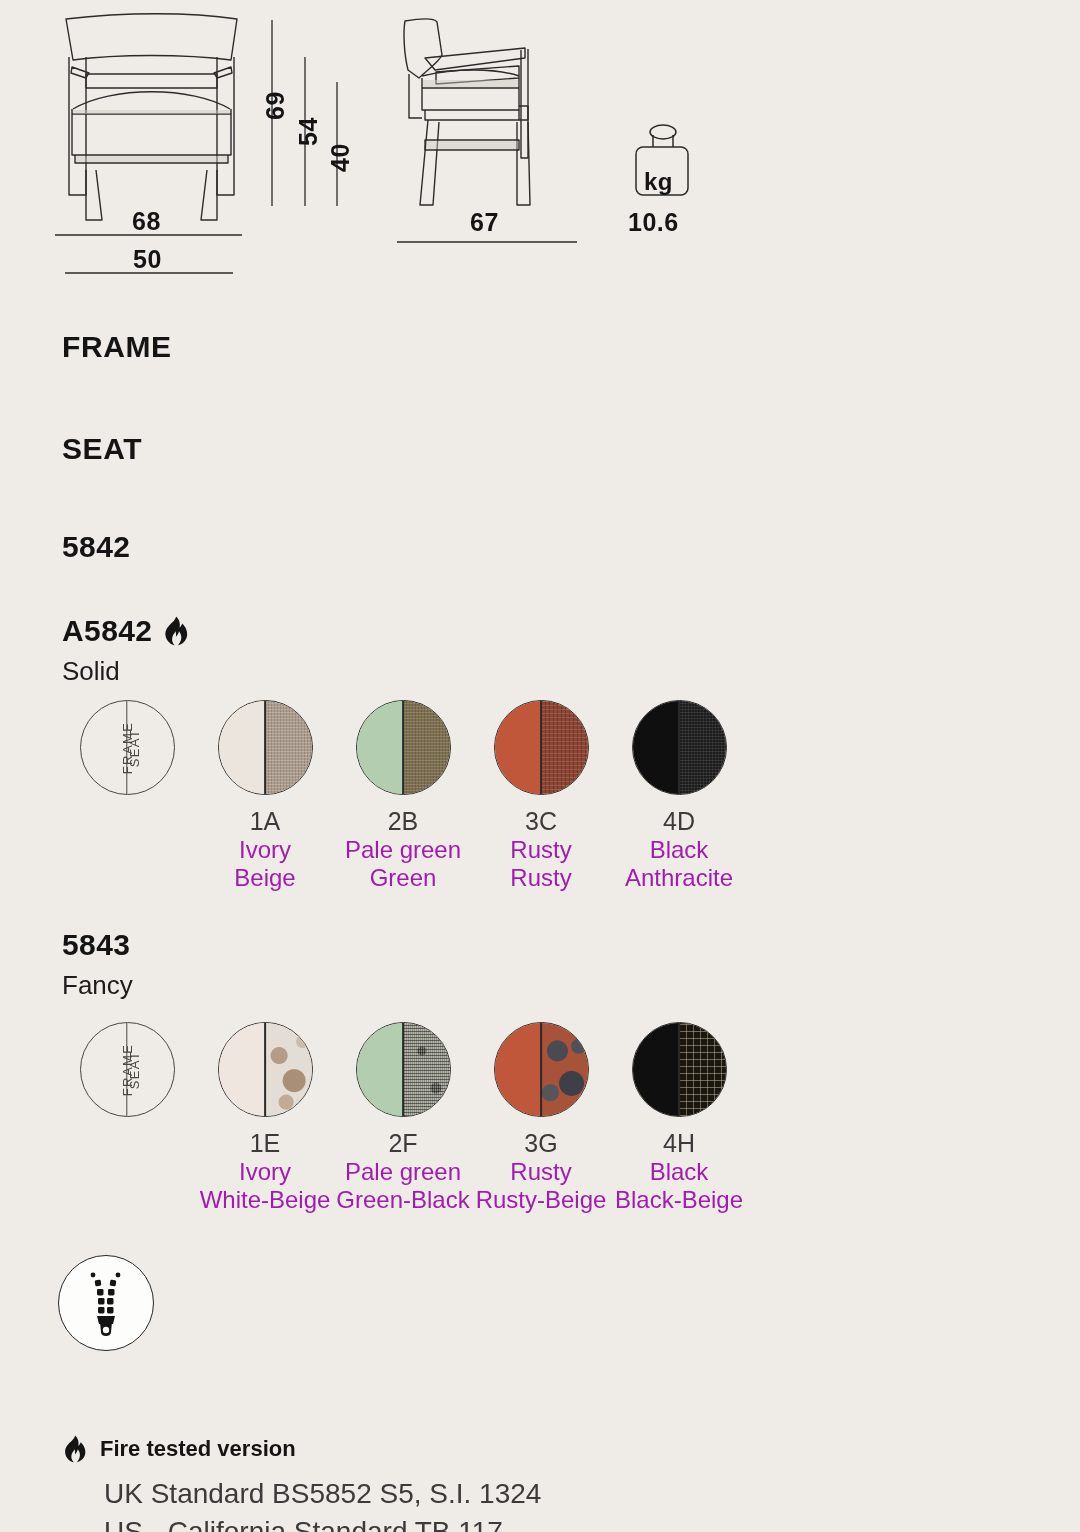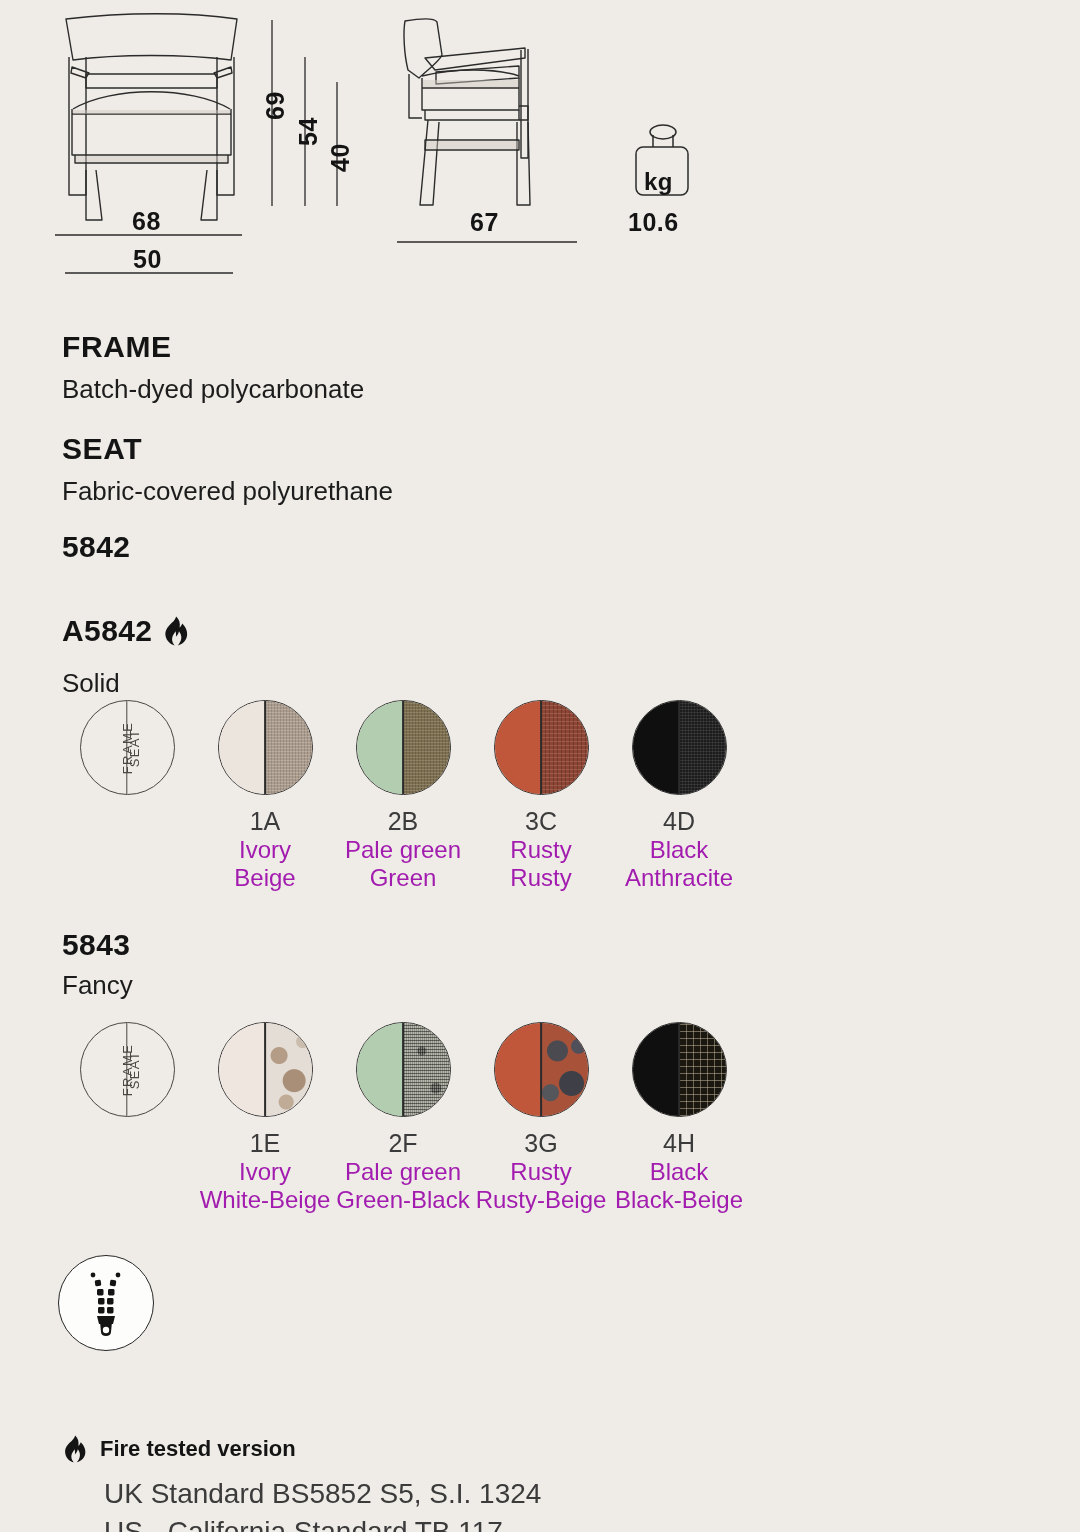--- a/index.html
+++ b/index.html
@@ -174,40 +174,38 @@
         <path d="M25 25 L25 13 M45 25 L45 13"></path>
         <ellipse cx="35" cy="10" rx="13" ry="7"></ellipse>
       </g>
     </svg>
     <div class="dimtxt" style="left:644px;top:168px;font-size:24px;">kg</div>
     <div class="dimtxt" style="left:628px;top:208px;">10.6</div>
   </div>
 
   <div class="txtblock" style="top:330px;">
     <h2 class="head">FRAME</h2>
-    <p class="sub" style="margin-top:10px;">Batch-dyed polycarbonate</p>
   </div>
 
   <div class="txtblock" style="top:432px;">
     <h2 class="head">SEAT</h2>
-    <p class="sub" style="margin-top:10px;">Fabric-covered polyurethane</p>
   </div>
 
   <div class="txtblock" style="top:530px;">
     <p class="code">5842</p>
   </div>
 
   <div class="txtblock" style="top:608px;">
     <div class="codeline">
       <span class="code">A5842</span>
       <svg width="28" height="30" viewBox="0 0 28 30">
         <path d="M14.2 0.5 C12.6 5.2 9.8 6.6 7.2 9.4 C4.1 12.7 2.6 16.2 3.6 20.3 C4.6 24.7 8.3 28.4 12.6 29.4 C10.2 26.6 9.4 23.4 10.6 20.2 C11.3 18.3 12.6 17 13.5 15.2 C14.2 17.3 14.1 19 13.9 20.8 C15.5 19.3 16.6 17.5 17 15.3 C18.6 17.6 19.5 19.6 19.3 22.1 C19.1 24.8 17.9 27.2 15.9 29.4 C20.9 28.1 24.6 24.2 25.1 19.3 C25.6 14.4 23.2 10.9 20.3 7.6 C19.5 9.3 18.9 10.6 17.6 11.5 C18.4 7.4 17.4 3.6 14.2 0.5 Z" fill="#141414"></path>
       </svg>
     </div>
-    <p class="sub" style="margin-top:20px;">Solid</p>
+    <p class="sub" style="margin-top:8px;">Solid</p>
   </div>
 
   <div class="swrow" style="top:700px;">
     <div class="swgrid">
 
       <div class="swcell">
         <div class="legendcircle">
           <div class="divider"></div>
           <span class="legtxt frame">FRAME</span>
           <span class="legtxt seat">SEAT</span>

